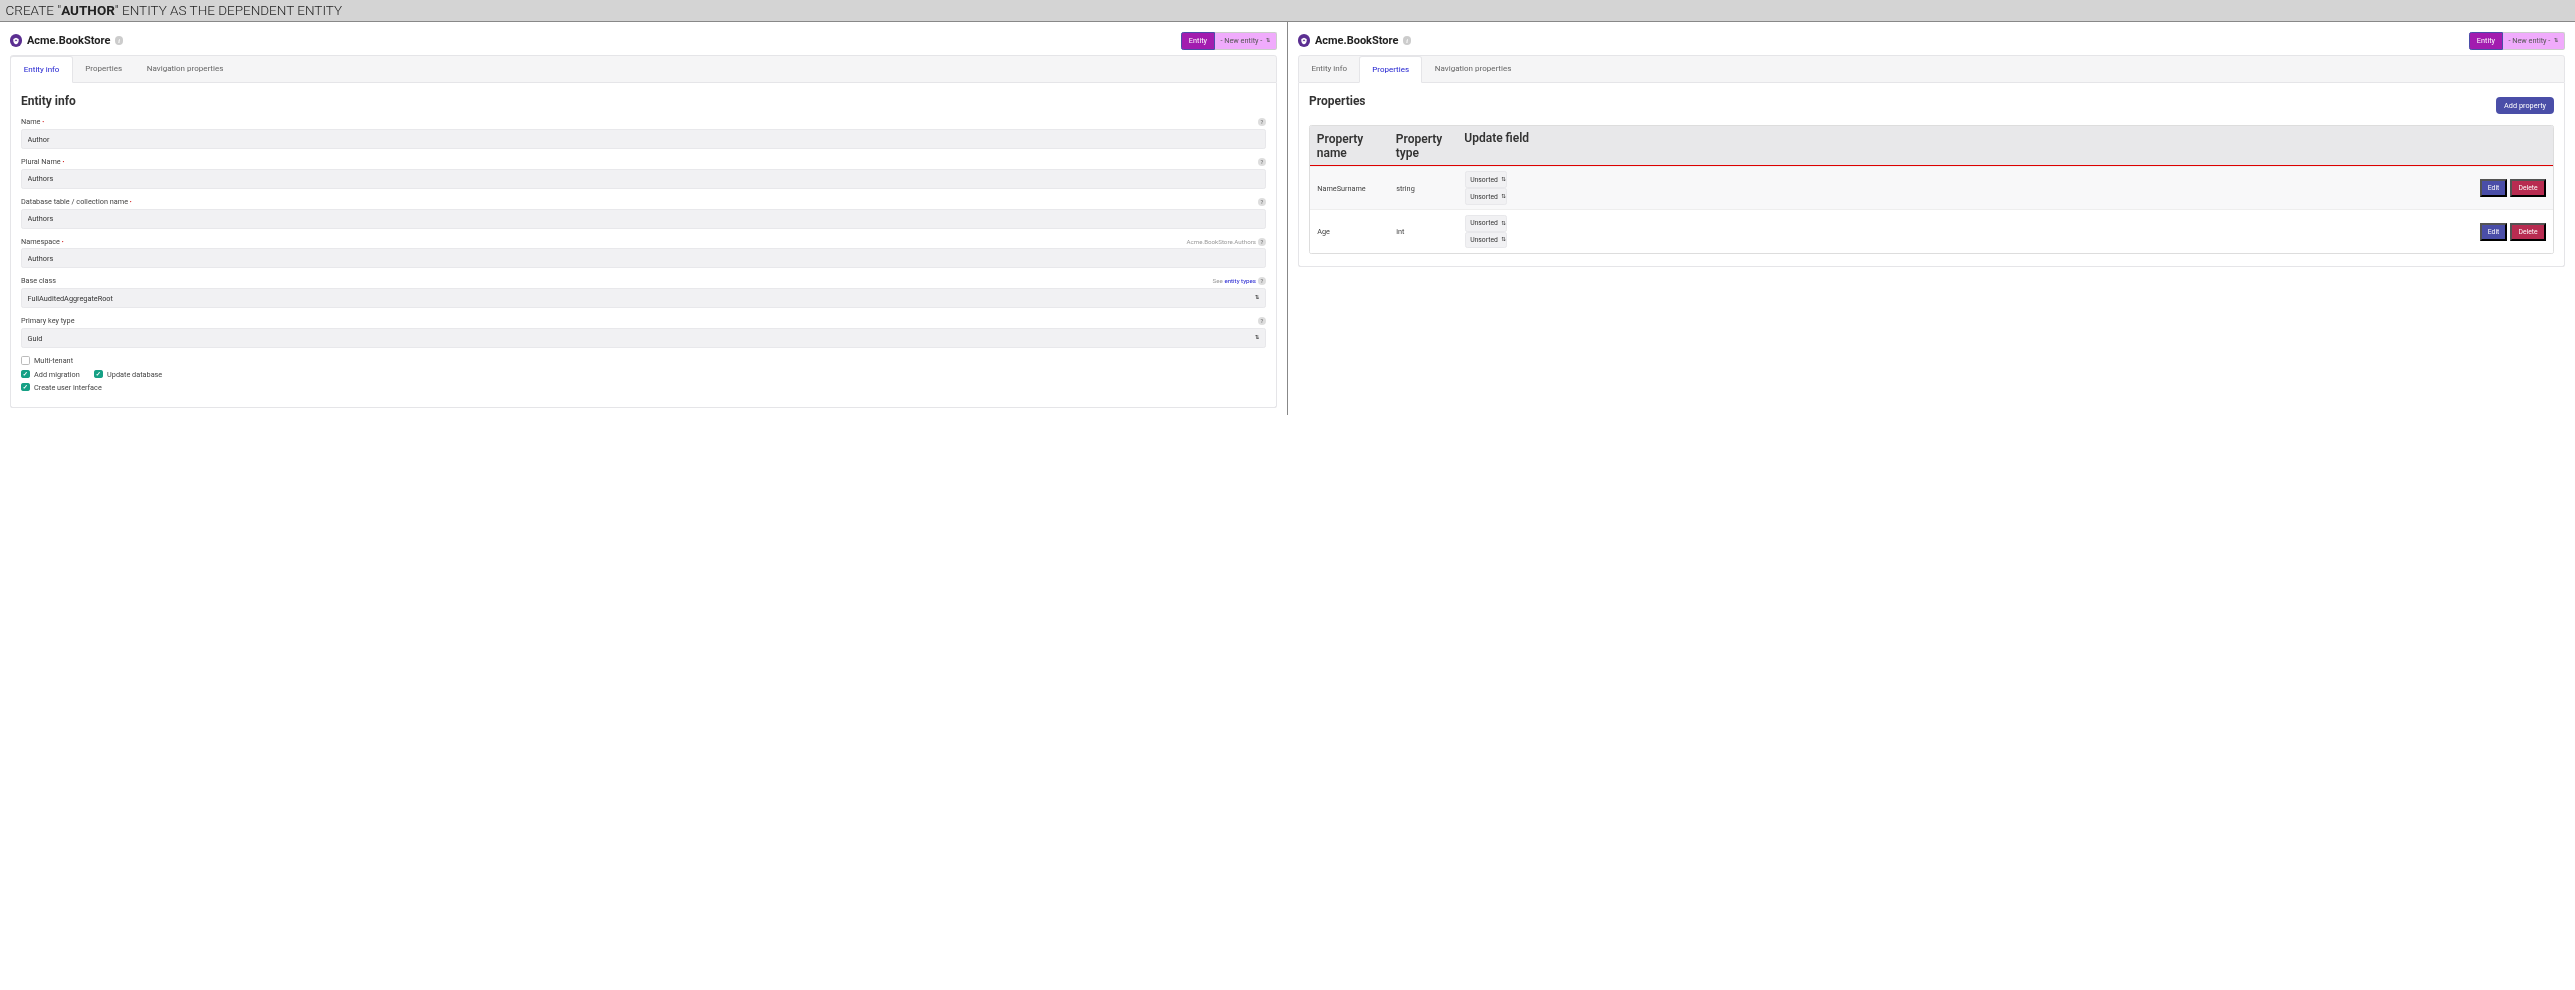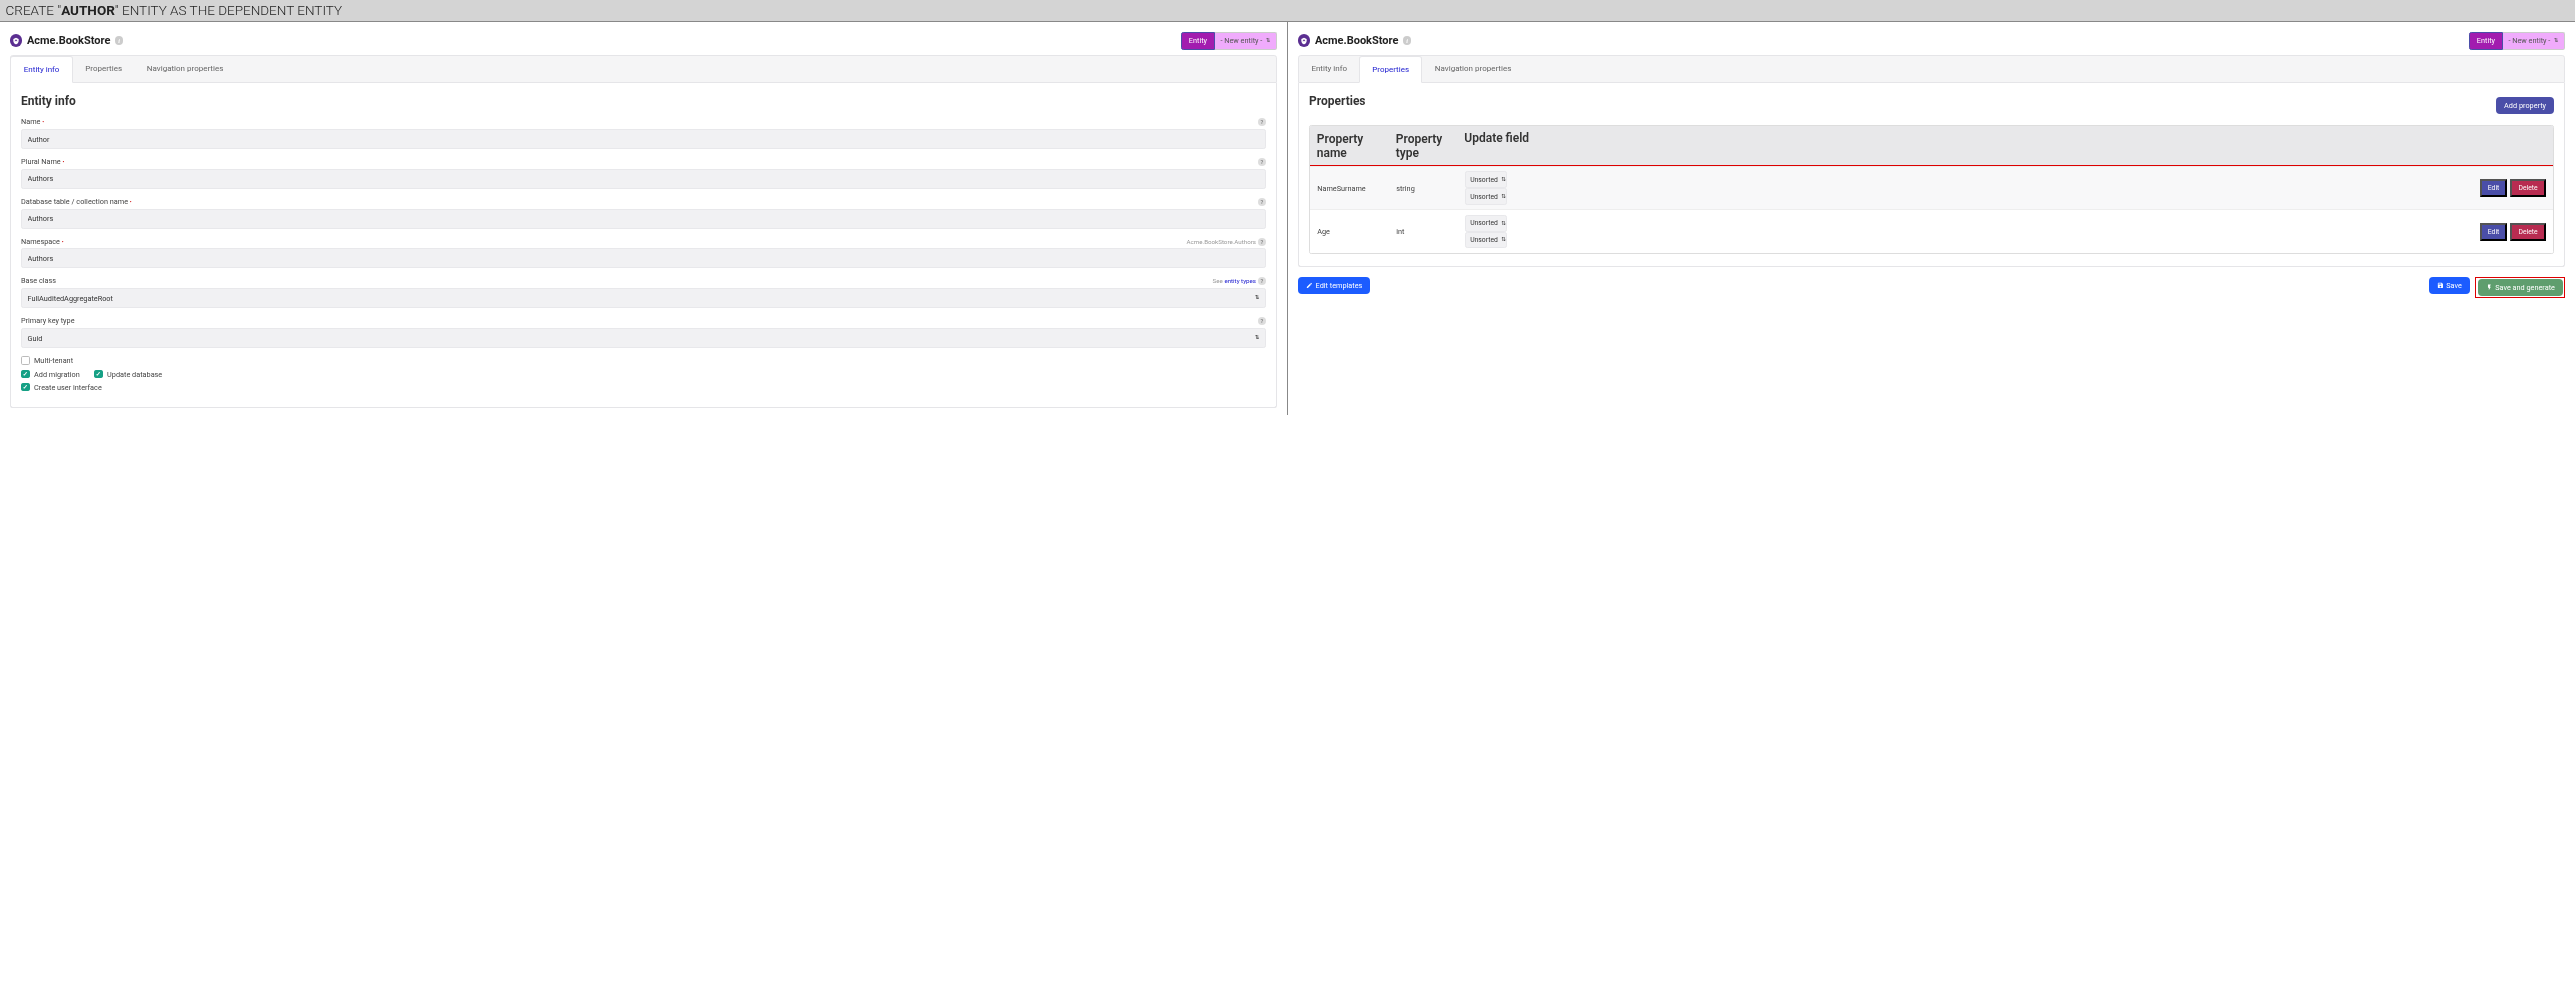--- a/index.html
+++ b/index.html
@@ -242,37 +242,15 @@
             <div class="c4"></div>
             <div class="c5">
                 <button class="btn-edit">Edit</button>
                 <button class="btn-del">Delete</button>
               </div>
           </div>
         </div>
       </div>
     </div>
 
-    <div class="actions">
-      <button class="btn btn-blue">
-          <svg class="ico" viewBox="0 0 24 24">
-            <path d="M3 17.25V21h3.75L17.81 9.94l-3.75-3.75L3 17.25zM20.71 7.04a1 1 0 0 0 0-1.41l-2.34-2.34a1 1 0 0 0-1.41 0l-1.83 1.83 3.75 3.75 1.83-1.83z"></path>
-          </svg>
-          <span>Edit templates</span>
-        </button>
-      <div class="actions-r">
-        <button class="btn btn-blue">
-            <svg class="ico" viewBox="0 0 24 24">
-              <path d="M17 3H5a2 2 0 0 0-2 2v14a2 2 0 0 0 2 2h14a2 2 0 0 0 2-2V7l-4-4zm-5 16a3 3 0 1 1 0-6 3 3 0 0 1 0 6zm3-10H5V5h10v4z"></path>
-            </svg>
-            <span>Save</span>
-          </button>
-        <span class="sg-box"><button class="btn btn-green">
-              <svg class="ico" viewBox="0 0 24 24">
-                <path d="M7 2v11h3v9l7-12h-4l4-8z"></path>
-              </svg>
-              <span>Save and generate</span>
-            </button></span>
-      </div>
-    </div>
   </div>
 </div>
 
 
 </body></html>

